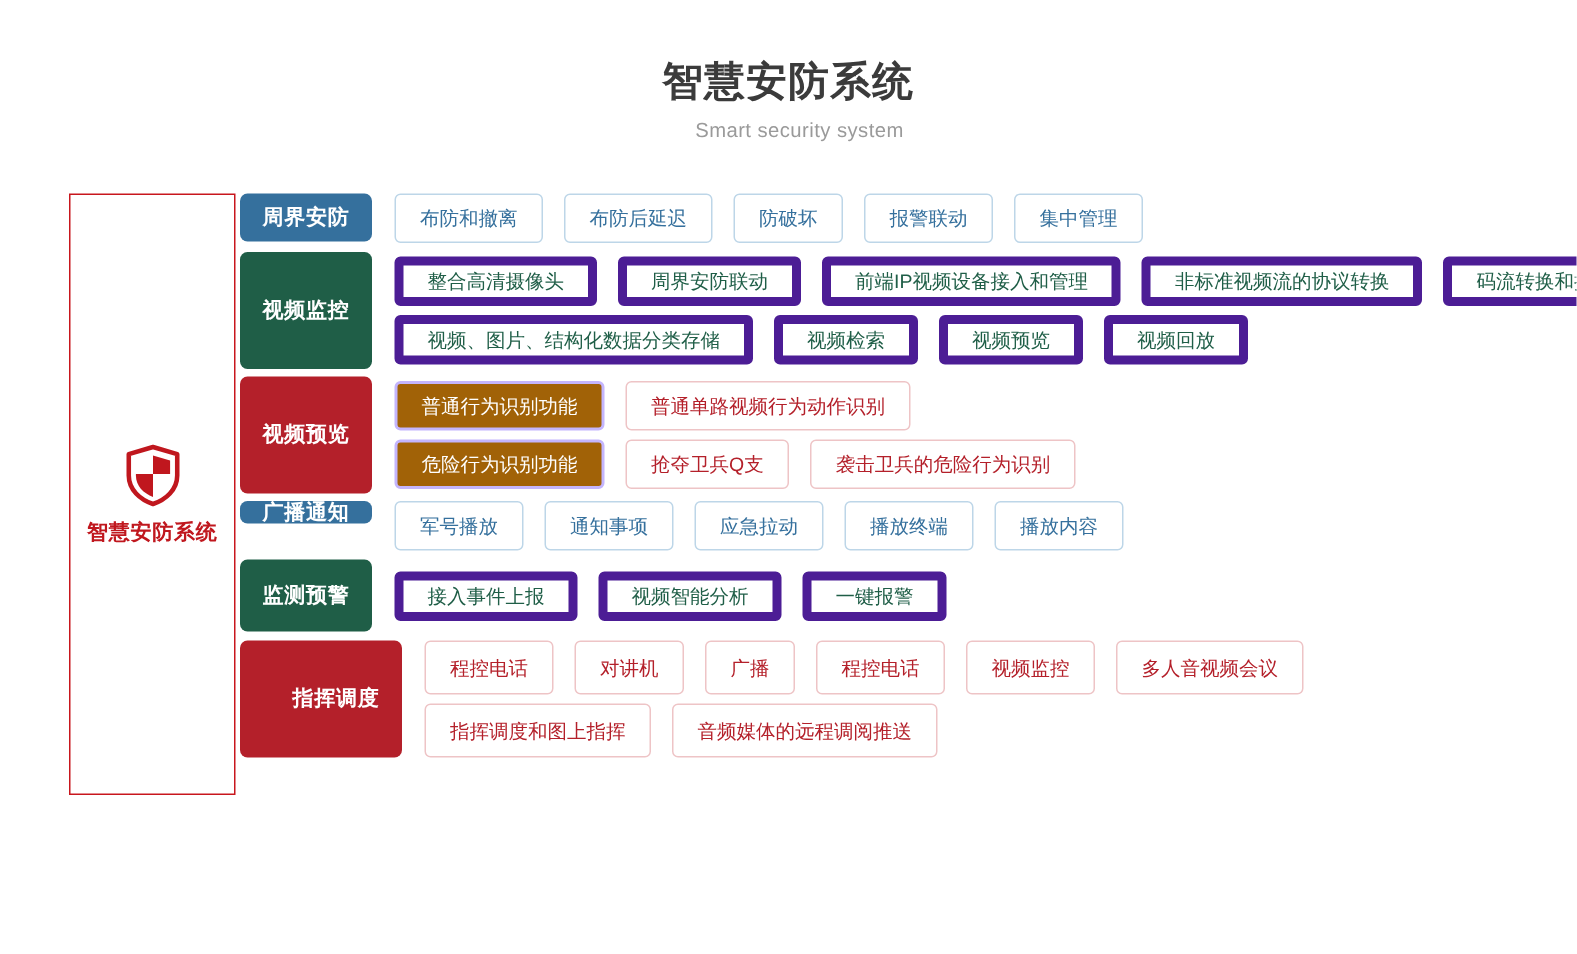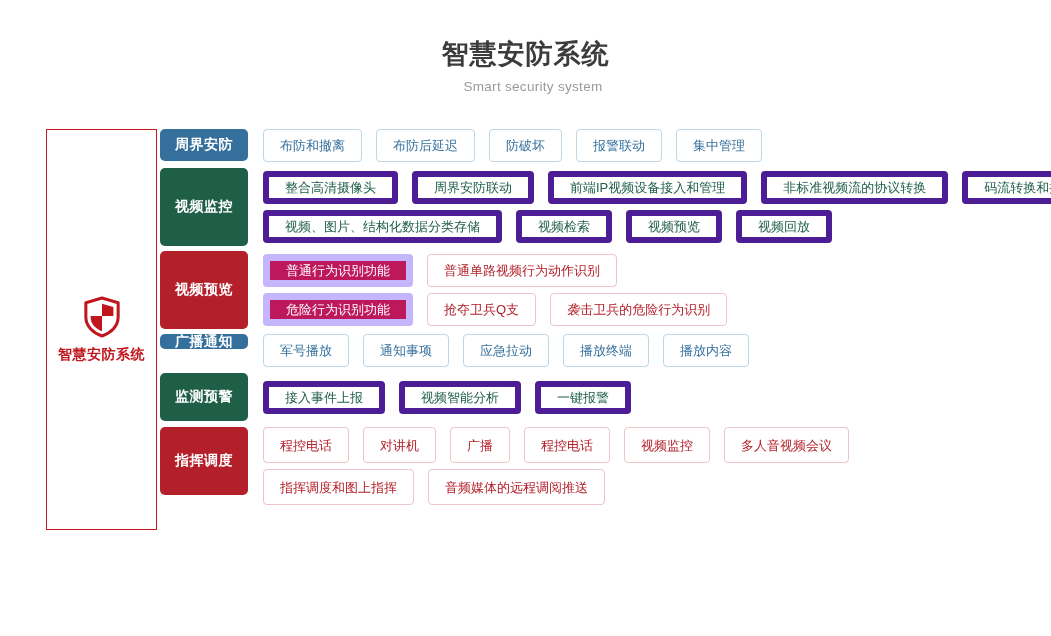--- a/index.html
+++ b/index.html
@@ -127,32 +127,32 @@
     display: flex;
     align-items: center;
     justify-content: center;
     white-space: nowrap;
     box-sizing: border-box;
   }
   .chip.blue  { border: 1px solid #bdd6e8; color: #35709d; }
   .chip.green { border: 6px solid #4c1d95; color: #1f5e47; }
   .chip.red   { border: 1px solid #eec4c6; color: #b4202a; }
   .chip.red.filled {
-    background: #be185d;
-    border: 7px solid #c4b5fd;
+    background: #a16207;
+    border: 2px solid #c4b5fd;
     color: #ffffff;
   }
 
   
   .row-1 .cat { height: 32px; }
   .row-2 .cat { height: 78px; }
   .row-3 .cat { height: 78px; }
   .row-4 .cat { height: 15px; }
   .row-5 .cat { height: 48px; text-align: center; }
-  .row-6 .cat { height: 68px; }
+  .row-6 .cat { height: 78px; padding-left: 20px; }
 
   .row-2 { margin-bottom: 5px; }
   .row-3 { margin-bottom: 5px; }
   .row-6 .chip { height: 36px; }
 </style>
 </head>
 <body>
 
 <div class="header">
   <h1 class="main-title">智慧安防系统</h1>

